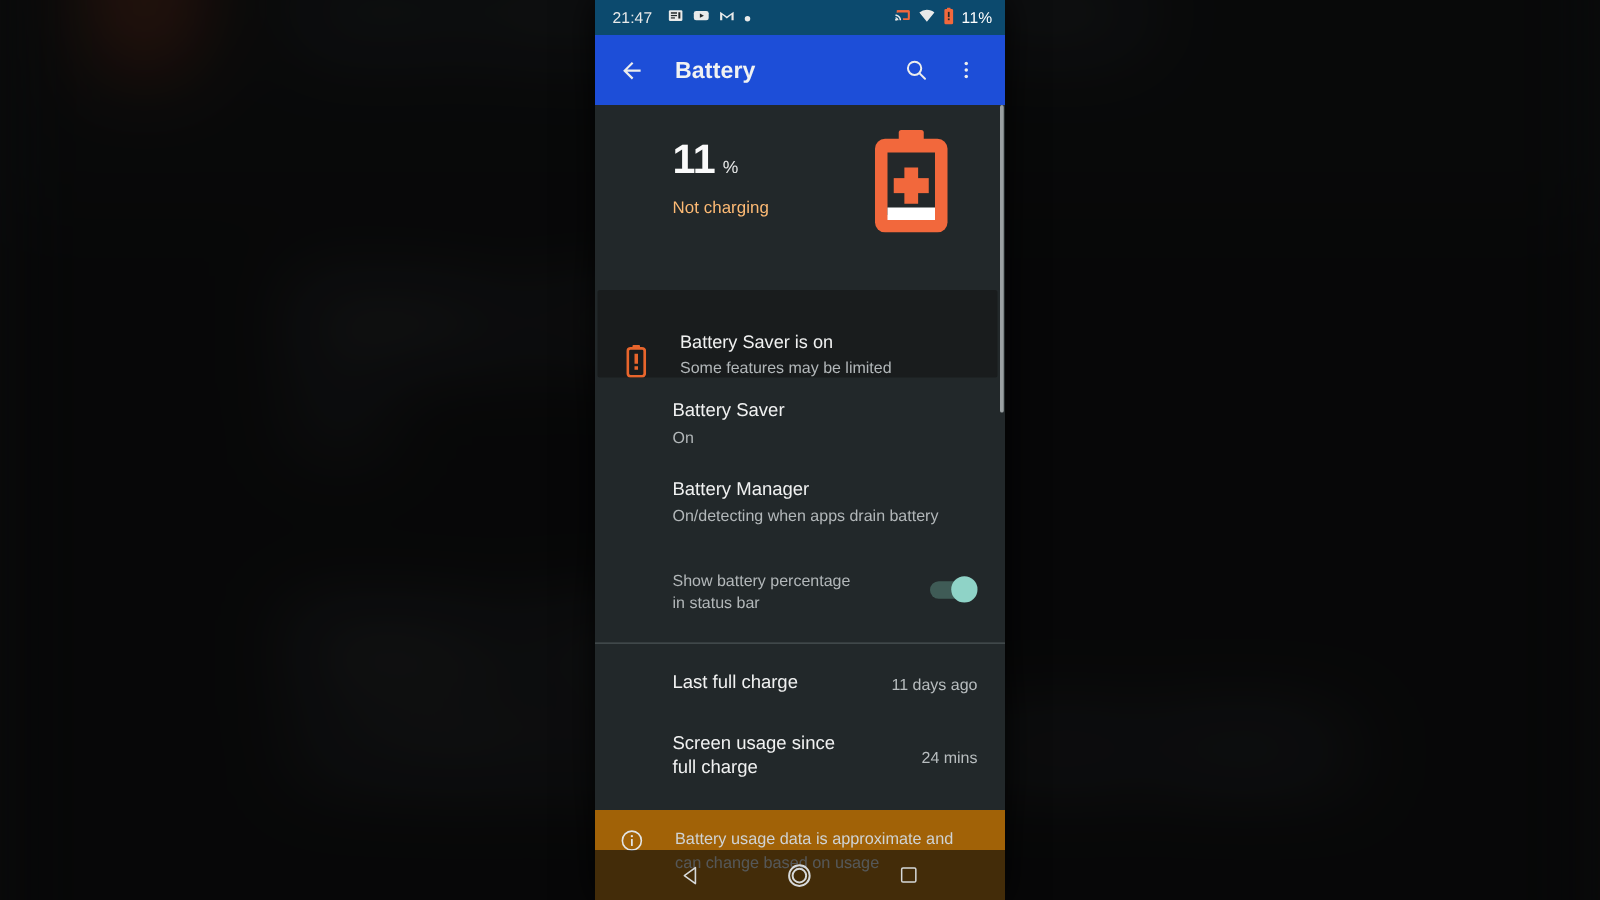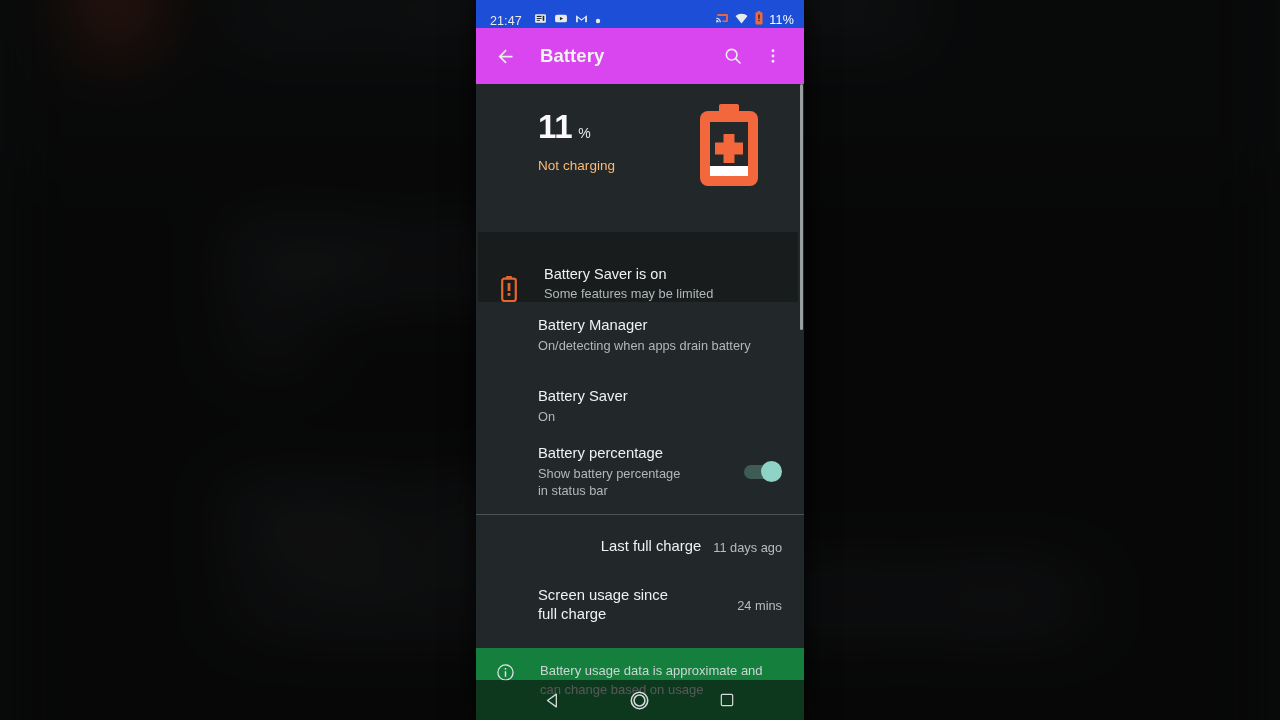--- a/index.html
+++ b/index.html
@@ -41,32 +41,32 @@
 
   
   #phone {
     position:absolute; left:476px; top:0; width:328px; height:720px;
     background:#1f2426; overflow:hidden;
     box-shadow:0 0 26px rgba(0,0,0,.85);
   }
 
   
   #statusbar {
-    height:28px; background:#1d4ed8; display:flex; align-items:flex-end;
+    height:28px; background:#0c4a6e; display:flex; align-items:center;
     padding:0 10px 0 14px; color:#e9eaea; font-size:12.5px; letter-spacing:.1px;
   }
   #status-time { font-weight:400; font-size:12.5px; }
   #status-left-icons { display:flex; align-items:center; gap:7px; margin-left:12px; }
   #status-right { margin-left:auto; display:flex; align-items:center; gap:5px; }
   .sicon { display:block; }
   #status-battery-text { font-size:12.5px; color:#fff; font-weight:400; letter-spacing:.2px; }
 
   
   #appbar {
-    height:56px; background:#d946ef; display:flex; align-items:center;
+    height:56px; background:#1d4ed8; display:flex; align-items:center;
     padding:0 12px 0 16px; position:relative;
   }
   #appbar-title {
     color:#f1f2f2; font-size:18.5px; font-weight:700; margin-left:22px; letter-spacing:.1px;
   }
   #appbar-actions { margin-left:auto; display:flex; align-items:center; gap:14px; padding-right:6px; }
   .appbar-btn { width:26px; height:26px; display:flex; align-items:center; justify-content:center; cursor:pointer; }
 
   
   #scroll {
@@ -101,40 +101,40 @@
   
   .row { display:flex; align-items:center; padding:0 22px 0 62px; min-height:66px; }
   .row-texts { flex:1; min-width:0; }
   .row-title { color:#f0f1f1; font-size:14.8px; line-height:1.3; }
   .row-sub { color:#b2b7b9; font-size:12.8px; margin-top:3px; line-height:1.32; max-width:155px; }
   .row-value { color:#b8bdbf; font-size:12.8px; margin-left:12px; white-space:nowrap; }
 
   #row-battery-saver { min-height:67px; padding-top:8px; }
   #row-battery-manager { min-height:67px; }
   #row-battery-percentage { min-height:72px; }
-  #row-last-full-charge { min-height:58px; padding-top:6px;text-align:right; }
+  #row-last-full-charge { min-height:58px; padding-top:6px; }
   #row-screen-usage { min-height:64px; }
 
   .divider { height:1px; background:#4b5355; margin:6px 0 0 0; }
 
   
   .toggle { width:38px; height:22px; position:relative; flex:none; margin-left:10px; cursor:pointer; }
   .toggle-track {
     position:absolute; left:0; top:4px; width:34px; height:14px;
     background:#3f5b56; border-radius:8px;
   }
   .toggle-thumb {
     position:absolute; right:0; top:0; width:21px; height:21px; border-radius:50%;
     background:#8fd3c7;
   }
 
   
   #footer-note {
     position:absolute; left:0; right:0; bottom:0; height:72px;
-    background:#15803d; display:flex; align-items:flex-start; padding:14px 16px 0 16px;
+    background:#a16207; display:flex; align-items:flex-start; padding:14px 16px 0 16px;
   }
   #footer-icon { width:26px; display:flex; justify-content:center; padding-top:1px; }
   #footer-text {
     margin-left:22px; color:#cfd3d5; font-size:13px; line-height:1.45; max-width:230px;
   }
 
   
   #navbar {
     position:absolute; left:0; right:0; bottom:0; height:40px;
     background:rgba(10,11,12,.62);
@@ -275,37 +275,36 @@
           <rect x="6.6" y="7" width="2.8" height="8" fill="#e8652c"></rect>
           <rect x="6.6" y="17" width="2.8" height="2.8" fill="#e8652c"></rect>
         </svg>
       </span>
       <span id="banner-text">
         <div id="banner-title">Battery Saver is on</div>
         <div id="banner-sub">Some features may be limited</div>
       </span>
     </div>
 
+    <div class="row" id="row-battery-saver">
+      <div class="row-texts">
+        <div class="row-title">Battery Saver</div>
+        <div class="row-sub">On</div>
+      </div>
+    </div>
+
     <div class="row" id="row-battery-manager">
       <div class="row-texts">
         <div class="row-title">Battery Manager</div>
         <div class="row-sub" style="max-width:230px;">On/detecting when apps drain battery</div>
       </div>
     </div>
 
-    <div class="row" id="row-battery-saver">
-      <div class="row-texts">
-        <div class="row-title">Battery Saver</div>
-        <div class="row-sub">On</div>
-      </div>
-    </div>
-
     <div class="row" id="row-battery-percentage">
       <div class="row-texts">
-        <div class="row-title">Battery percentage</div>
         <div class="row-sub">Show battery percentage in status bar</div>
       </div>
       <span class="toggle">
         <span class="toggle-track"></span>
         <span class="toggle-thumb"></span>
       </span>
     </div>
 
     <div class="divider"></div>
 

